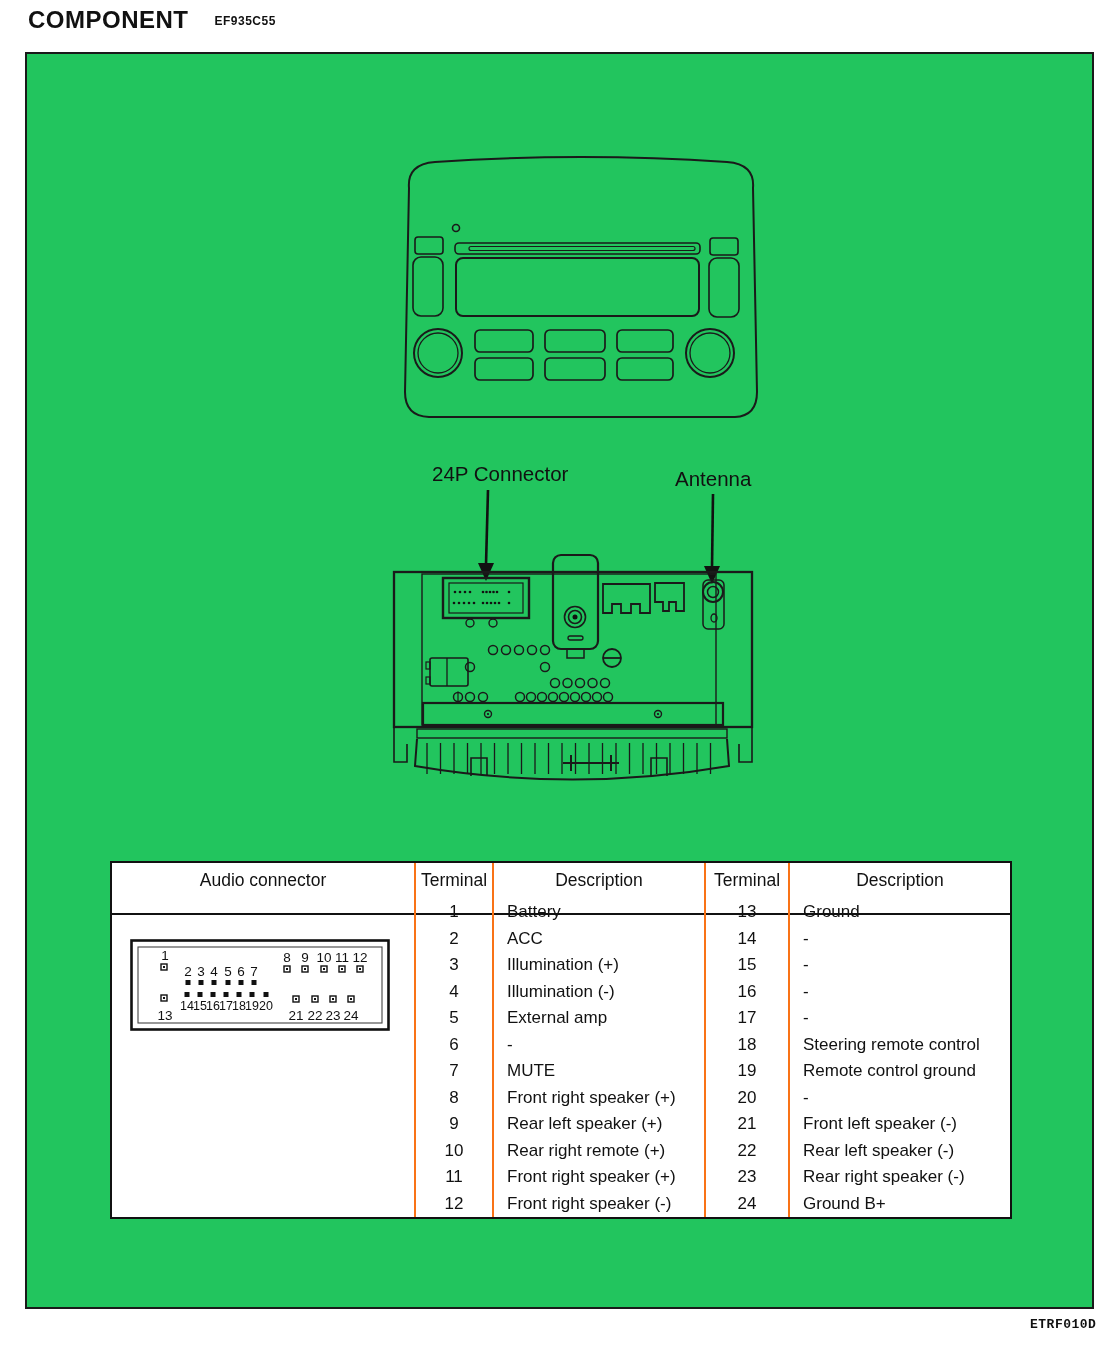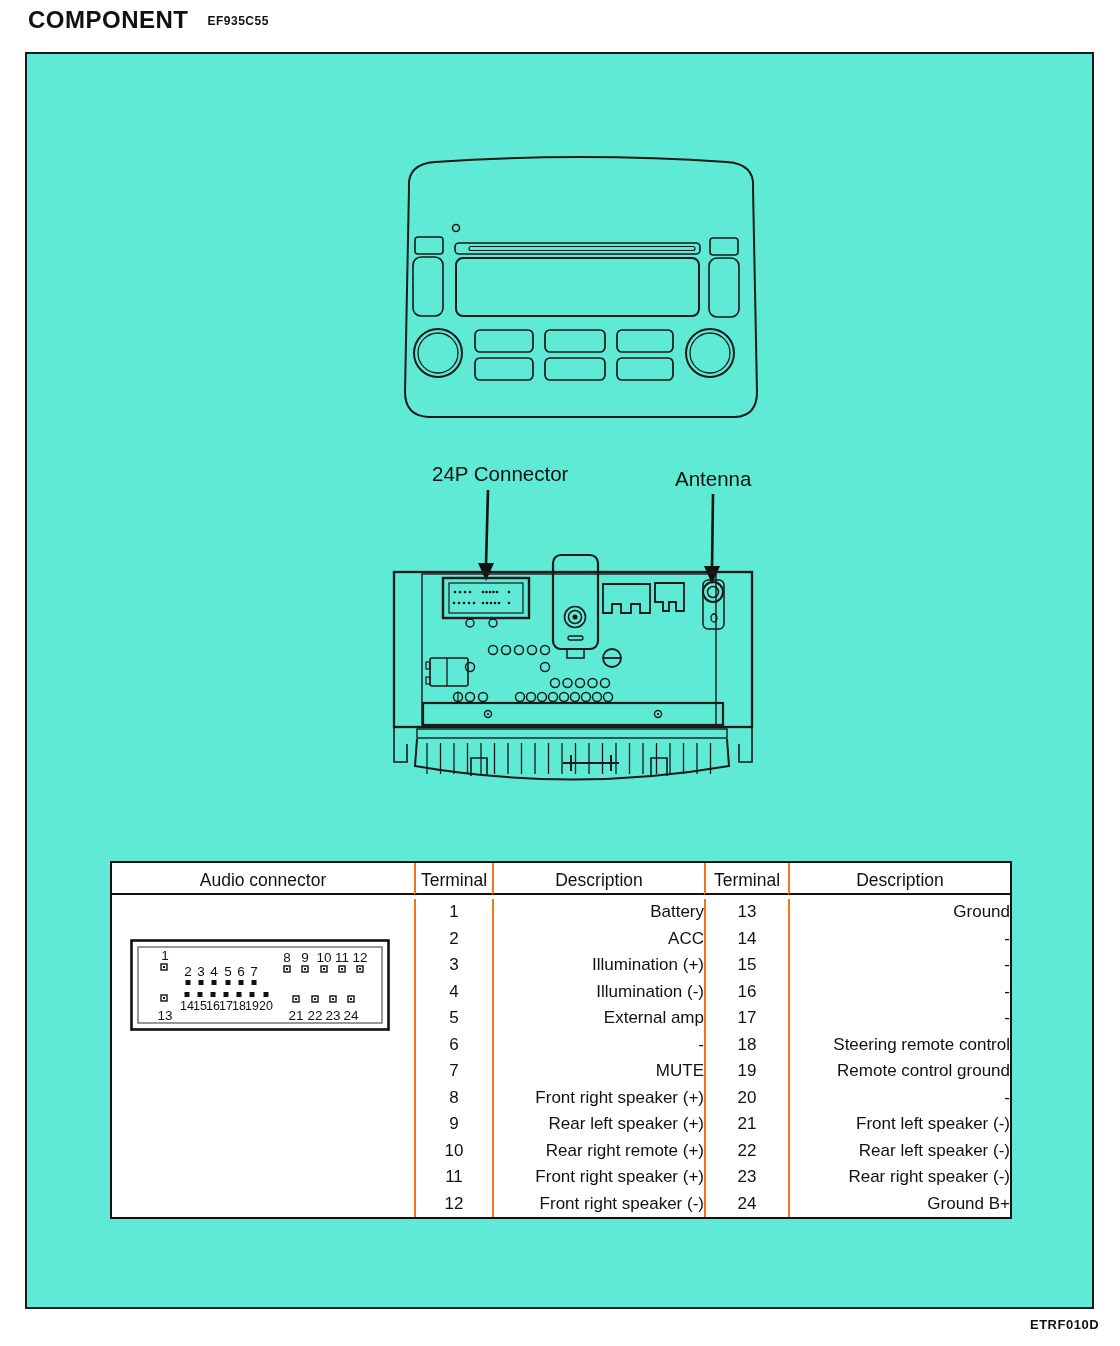--- a/index.html
+++ b/index.html
@@ -11,58 +11,58 @@
     color: #111;
     position: relative;
     overflow: hidden;
   }
   .heading {
     position: absolute; left: 28px; top: 6px;
     font-size: 24px; font-weight: bold; letter-spacing: 0.5px;
     white-space: nowrap;
   }
   .doc-code {
-    font-size: 12px; font-weight: bold; margin-left: 19px;
+    font-size: 12px; font-weight: bold; margin-left: 26px;
     letter-spacing: 0.5px; vertical-align: 3px;
   }
   .frame {
     position: absolute; left: 25px; top: 52px;
     width: 1069px; height: 1257px;
     border: 2.5px solid #1a1a1a;
-    background: #5eead4;
+    background: #22c55e;
   }
   svg.illustration { position: absolute; left: 0; top: 0; }
   svg text { font-family: "Liberation Sans", sans-serif; }
 
   
   .pin-table {
     position: absolute; left: 83px; top: 807px;
     display: grid;
     grid-template-columns: 302px 78px 212px 84px 222px;
     grid-template-rows: 36px repeat(12, 26.5px);
     border: 2.5px solid #111;
     background: #fff;
   }
   .th {
-    height: 32px; line-height: 34px; text-align: center;
+    height: 52px; line-height: 34px; text-align: center;
     font-size: 17.5px; border-bottom: 2.5px solid #111;
   }
   .bl { border-left: 2px solid #f97316; }
   .cell { height: 26.5px; line-height: 26.5px; font-size: 17px; white-space: nowrap; overflow: hidden; }
   .num  { text-align: center; }
-  .desc { text-align: right; padding-left: 5px; }
+  .desc { text-align: left; padding-left: 13px; }
   .audio-cell {
     grid-column: 1; grid-row: 2 / span 12;
     position: relative;
   }
   .pin-box { position: absolute; left: 18px; top: 40px; }
 
   .footer-code {
     position: absolute; left: 1030px; top: 1317px;
-    font-size: 13px; font-weight: bold; letter-spacing: 0.5px;
+    font-size: 13px; font-weight: bold; letter-spacing: 0.5px; font-family: Liberation Mono, monospace;
   }
 </style>
 </head>
 <body>
 
 <div class="heading">
   <span>COMPONENT</span><span class="doc-code">EF935C55</span>
 </div>
 
 <div class="frame">

